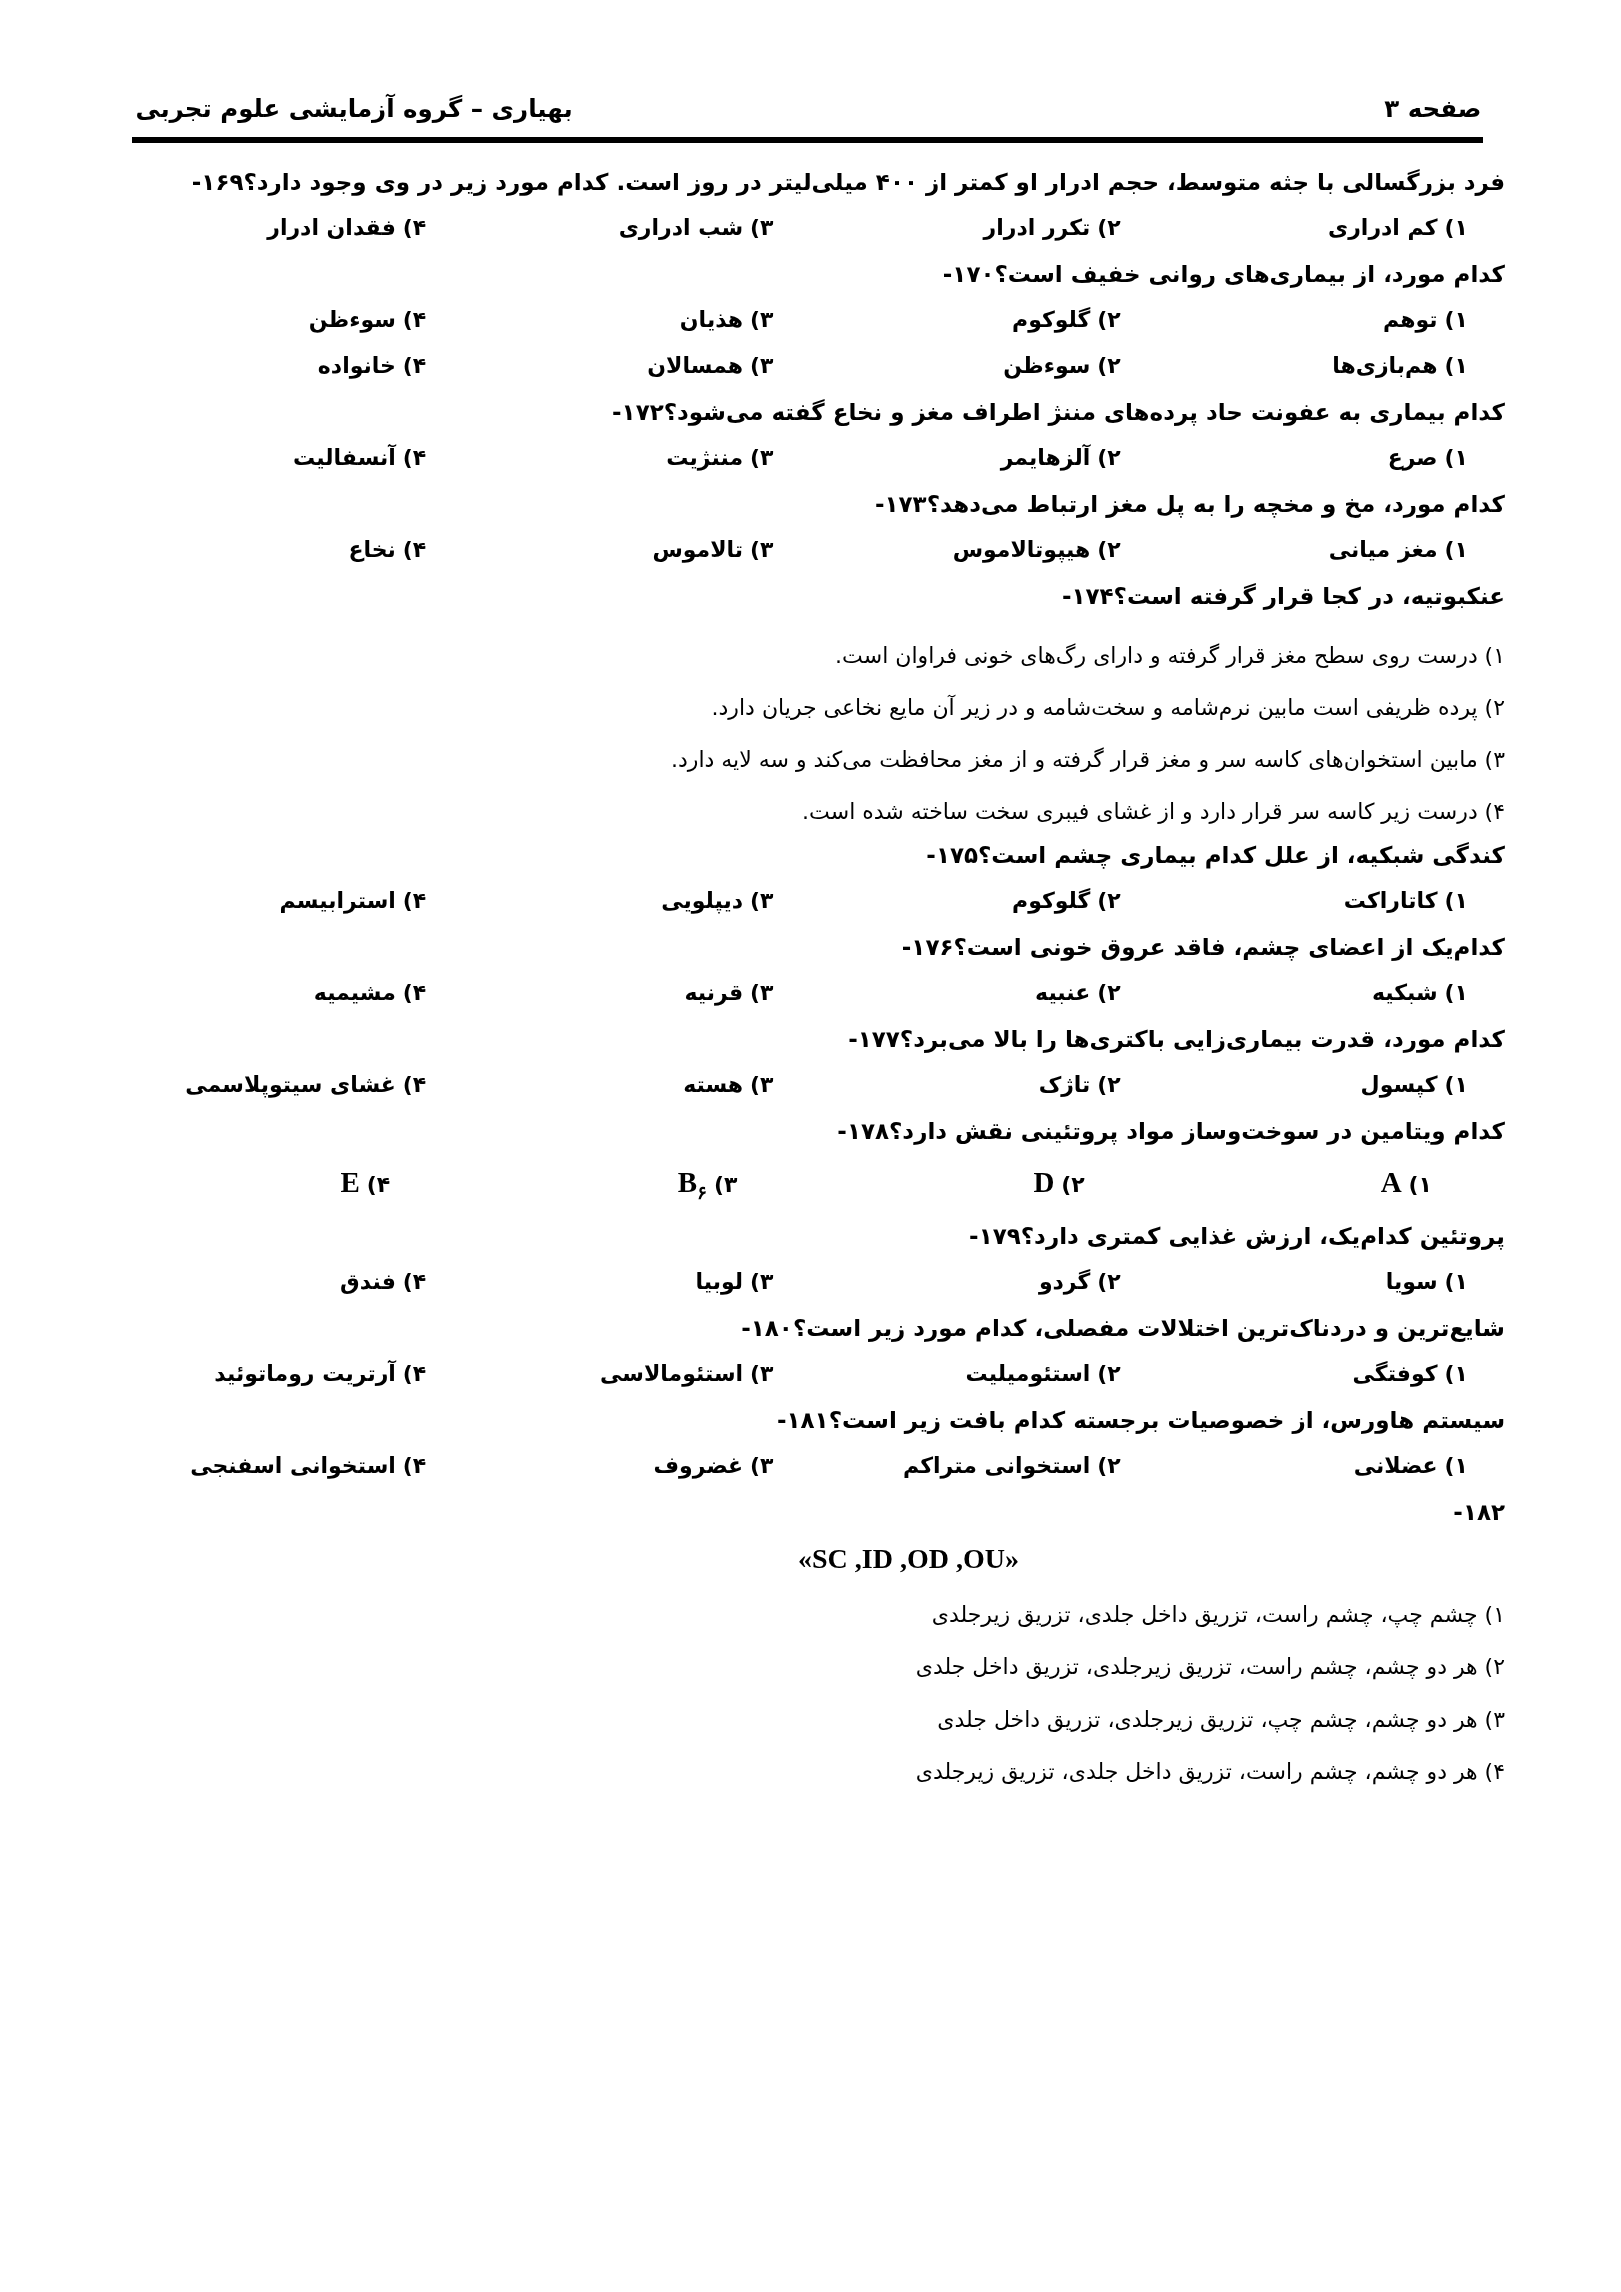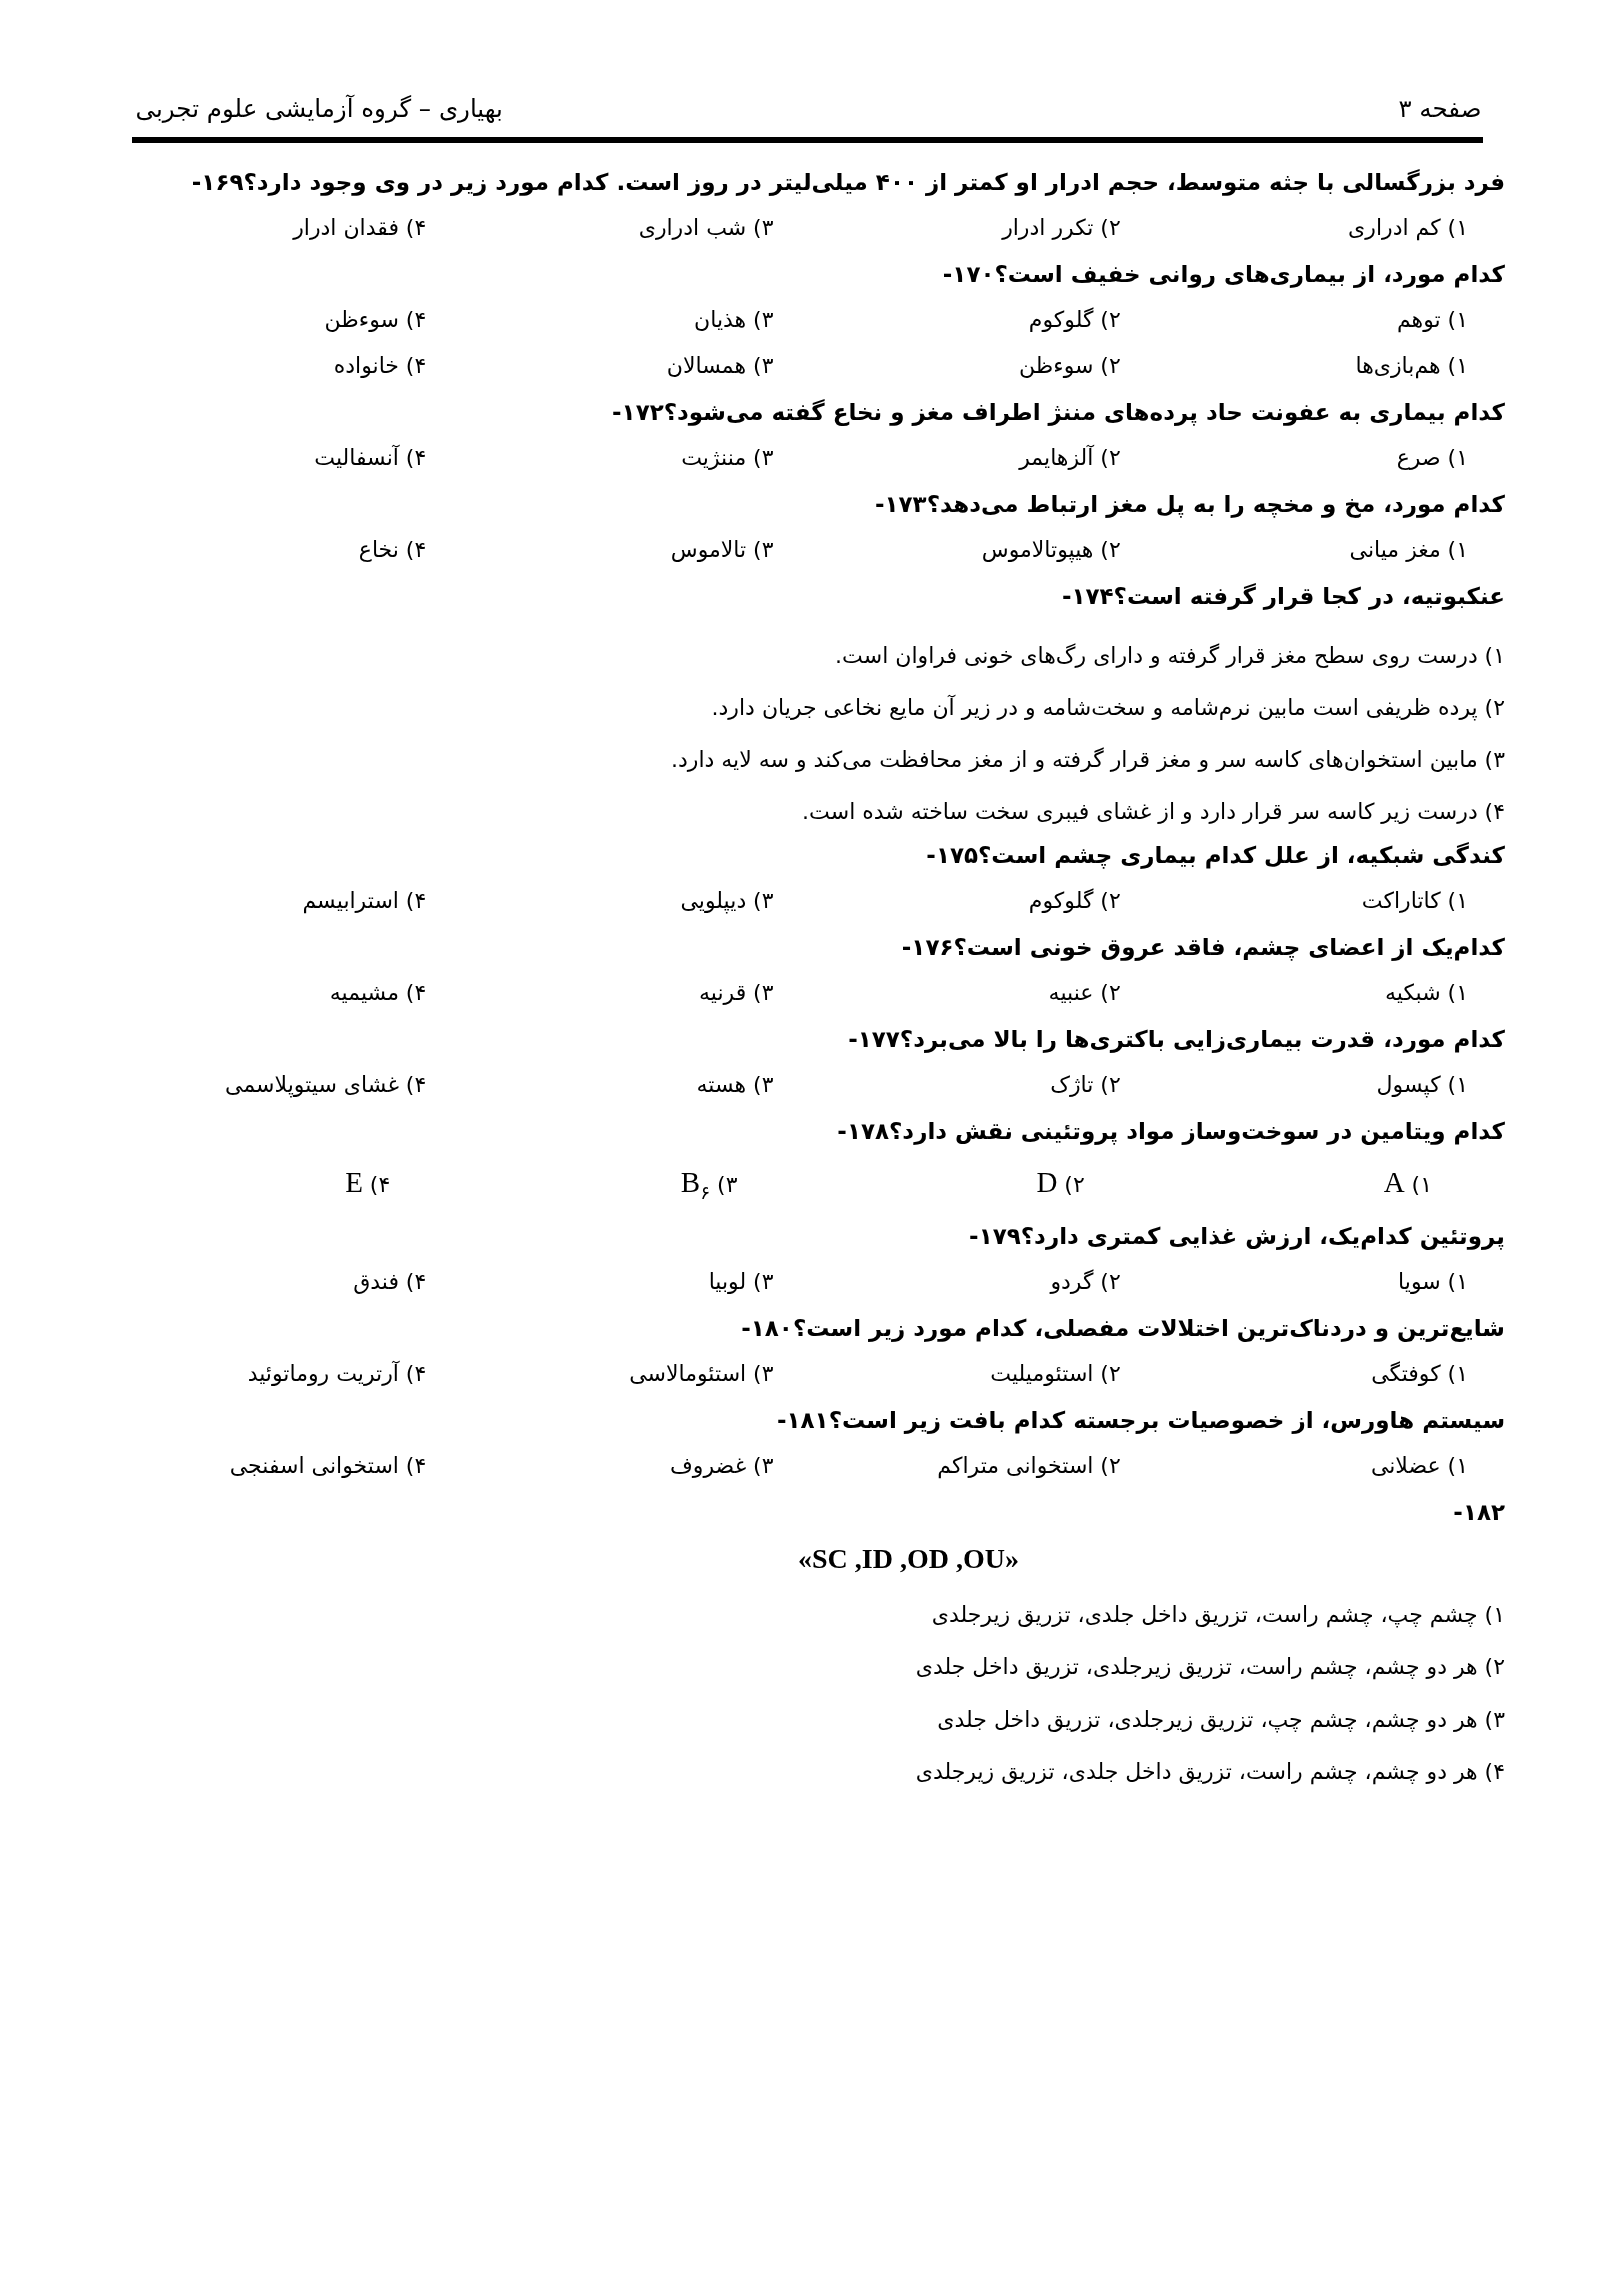--- a/index.html
+++ b/index.html
@@ -22,21 +22,21 @@
     box-sizing: border-box;
     padding: 94px 116px 0 116px;
   }
 
   
   .header {
     display: flex;
     flex-direction: row-reverse;
     justify-content: space-between;
     align-items: baseline;
-    font-weight: normal;
+    font-weight: bold;
     font-size: 24.5px;
     padding: 0 23.5px 0 19.6px;
   }
   .header-title { letter-spacing: 0.2px; }
   .header-page  { letter-spacing: 0.2px; }
 
   .rule {
     margin: 13.7px 21.6px 0 15.7px;
     border: 0;
     border-top: 6.9px solid #000;
@@ -77,20 +77,21 @@
     line-height: 1.6;
     margin-top: 8.8px;
     margin-bottom: 10.8px;
   }
   .opt {
     flex: 1 1 25%;
     text-align: right;
     padding-right: 37px;
     box-sizing: border-box;
     white-space: nowrap;
+    font-weight: bold;
   }
   .opt .lbl { margin-left: 6.9px; }
 
   
   .opts.latin .opt { padding-right: 73px; }
   .opts.latin .val {
     font-family: "Liberation Serif", "DejaVu Serif", serif;
     font-size: 29px;
   }
   .opts.latin .val .sub {

